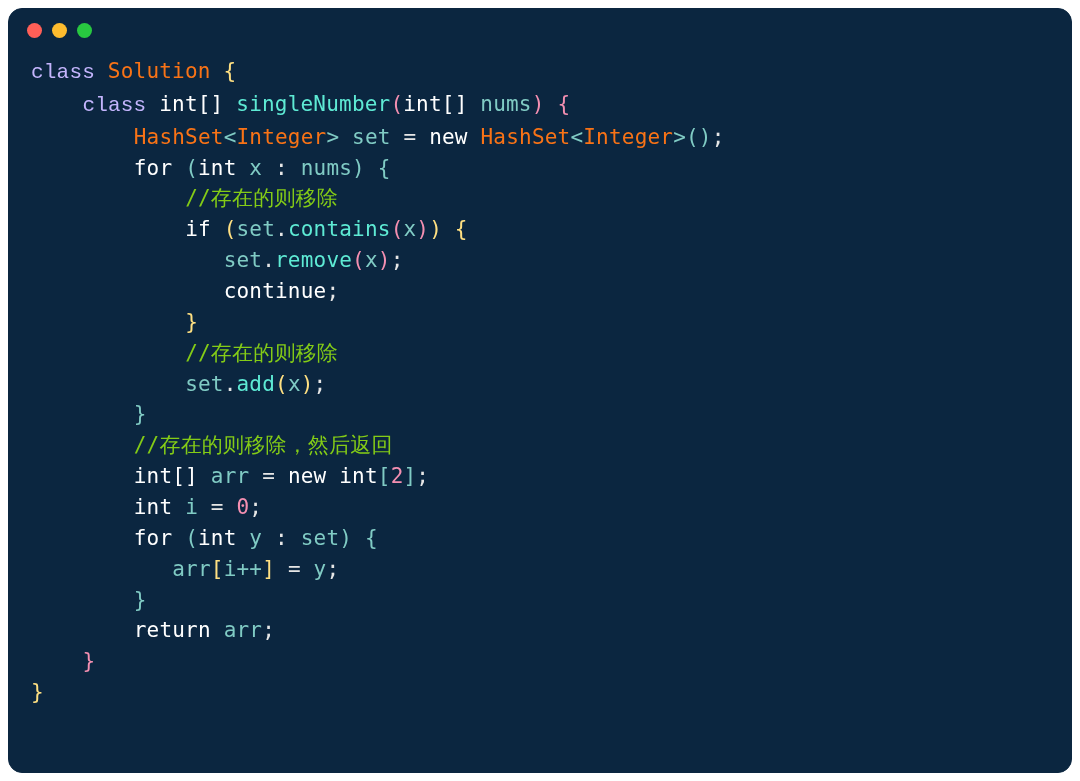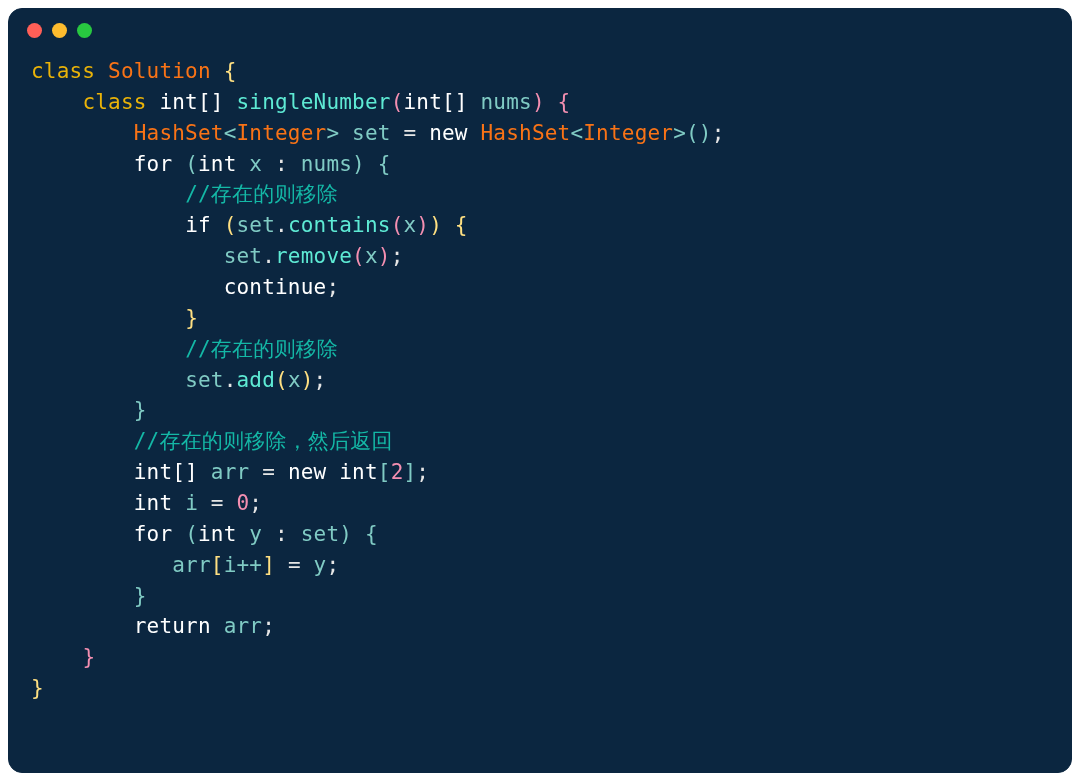--- a/index.html
+++ b/index.html
@@ -38,30 +38,30 @@
   .green { background: #28c840; }
   .code {
     padding: 12px 22px 20px 22px;
     font-size: 21px;
     line-height: 1.47;
     color: #e6e6e6;
     white-space: pre;
     font-weight: 500;
     letter-spacing: 0.2px;
   }
-  .kw-pink { color: #eab308; }
+  .kw-pink { color: #c4b5fd; font-family: Liberation Mono, monospace; }
   .kw-yellow { color: #ffffff; }
   .type { color: #f97316; }
   .ident { color: #80cbc4; text-align: center; }
   .method { color: #5eead4; }
   .punct { color: #e6e6e6; }
   .yellow-brace { color: #ffe082; }
   .pink-brace { color: #f48fb1; }
   .cyan-brace { color: #80cbc4; }
-  .comment { color: #14b8a6; }
+  .comment { color: #84cc16; }
   .num { color: #f48fb1; }
   .op { color: #e6e6e6; }
 </style>
 </head>
 <body>
 
 <div class="window">
   <div class="titlebar">
     <div class="dot red"></div>
     <div class="dot yellow"></div>

